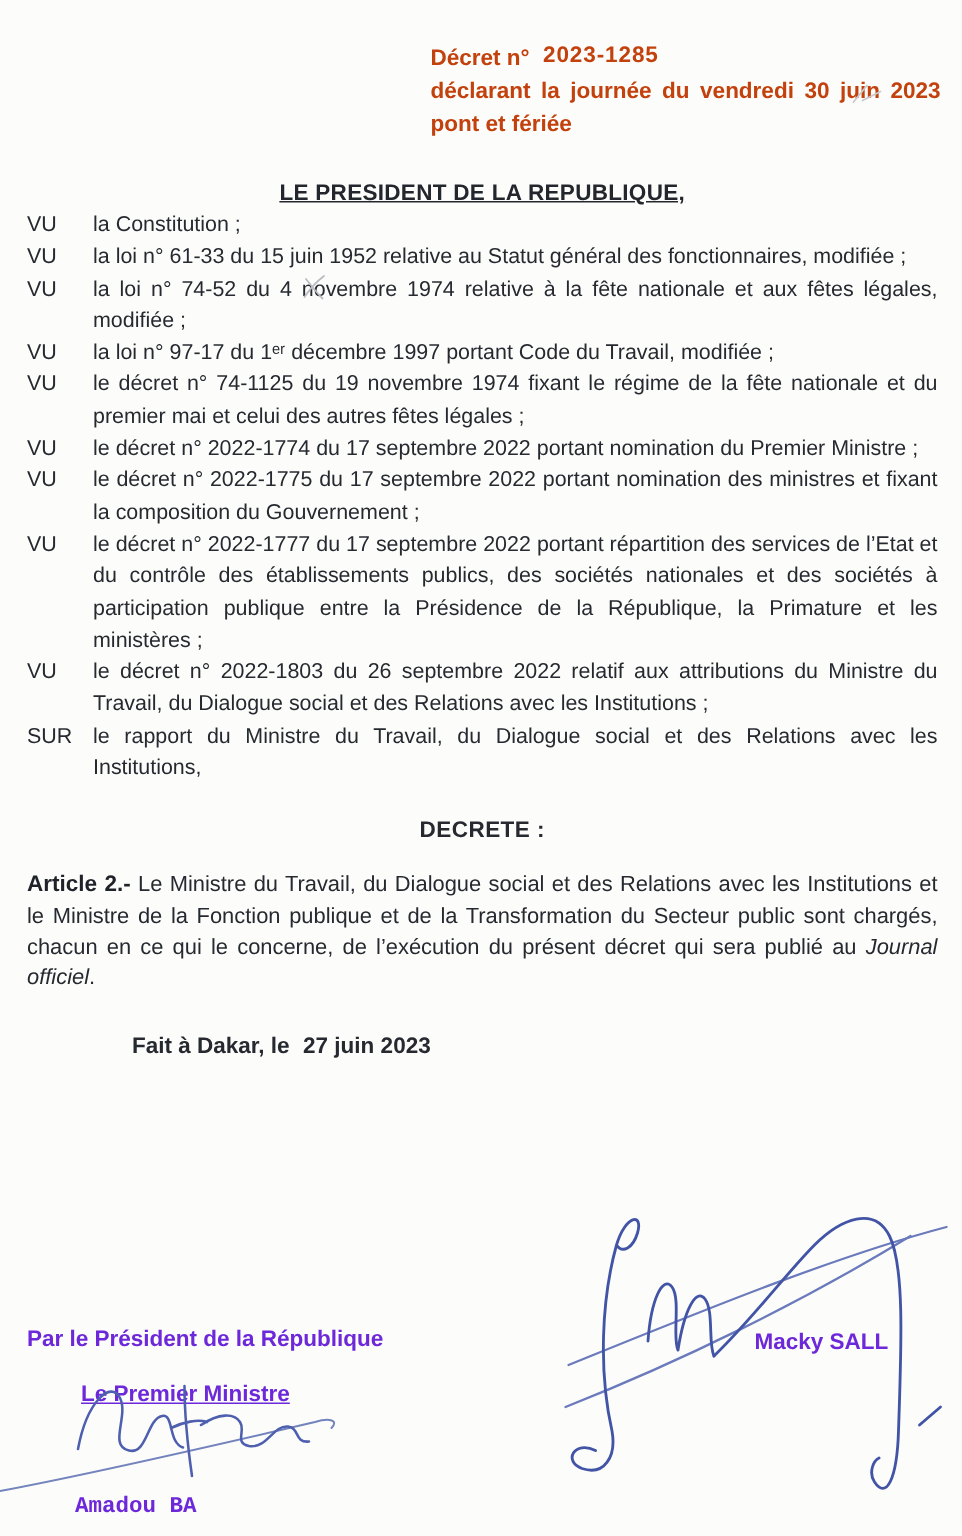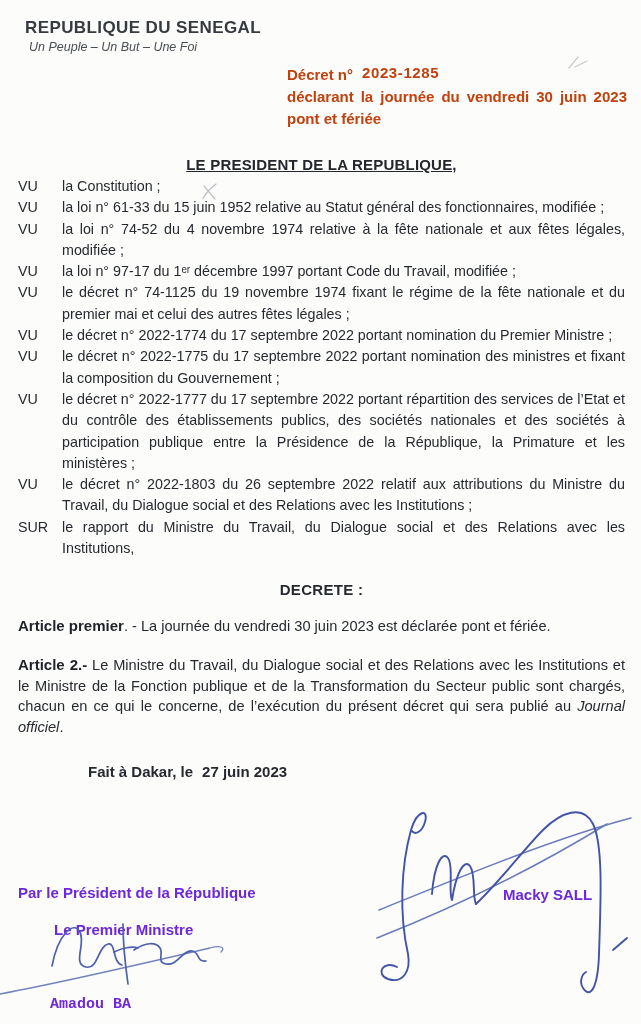--- a/index.html
+++ b/index.html
@@ -34,40 +34,36 @@
   .article { margin-top:18px; font-size:14.6px; line-height:20.6px; text-align:justify; }
   .article b { font-size:15px; color:#1f2228; }
   .article em { font-style:italic; }
 
   .place-date { margin-top:26px; margin-left:70px; font-weight:bold; font-size:15px; }
   .place-date .date-val { margin-left:9px; }
 
   .abs { position:absolute; font-weight:bold; font-size:15px; color:#6d28d9; }
   .by-president { left:18px; top:884px; }
   .president-name { left:503px; top:886px; }
-  .pm-title { left:54px; top:921px; }
+  .pm-title { left:54px; top:921px;text-decoration:underline; }
   .pm-name { left:50px; top:996px;font-family:Liberation Mono, monospace; }
 
   svg.sig, svg.mark { position:absolute; overflow:visible; }
   .sig-president { left:375px; top:772px; }
   .sig-pm { left:0px; top:918px; }
   .mark-top-right { left:566px; top:52px; }
   .mark-constitution { left:199px; top:183px; }
   .sig path, .mark path { fill:none; stroke-linecap:round; stroke-linejoin:round; }
 </style>
 </head>
 <body>
 
 <div class="page">
   <div class="doc">
 
-    <div class="letterhead">
-      <div class="republic">REPUBLIQUE DU SENEGAL</div>
-      <div class="motto">Un Peuple – Un But – Une Foi</div>
-    </div>
 
     <div class="decree-head">
       <div class="decree-no">
         <span>Décret n°</span><span class="decree-num">2023-1285</span>
       </div>
       <div class="decree-subject">déclarant la journée du vendredi 30 juin 2023 pont et fériée</div>
     </div>
 
     <div class="salutation">LE PRESIDENT DE LA REPUBLIQUE,</div>
 
@@ -118,21 +114,20 @@
     </div>
 
     <div class="visa-row">
       <span class="visa-label">SUR</span>
       <span class="visa-text">le rapport du Ministre du Travail, du Dialogue social et des Relations avec les Institutions,</span>
     </div>
   </div>
 
     <div class="decrete">DECRETE :</div>
 
-    <p class="article"><b>Article premier</b><span>. - La journée du vendredi 30 juin 2023 est déclarée pont et fériée.</span></p>
 
     <p class="article"><b>Article 2.-</b><span> Le Ministre du Travail, du Dialogue social et des Relations avec les Institutions et le Ministre de la Fonction publique et de la Transformation du Secteur public sont chargés, chacun en ce qui le concerne, de l’exécution du présent décret qui sera publié au </span><em>Journal officiel</em><span>.</span></p>
 
     <div class="place-date">
       <span>Fait à Dakar, le</span><span class="date-val">27 juin 2023</span>
     </div>
   </div>
 
   <div class="abs by-president">Par le Président de la République</div>
   <div class="abs president-name">Macky SALL</div>

